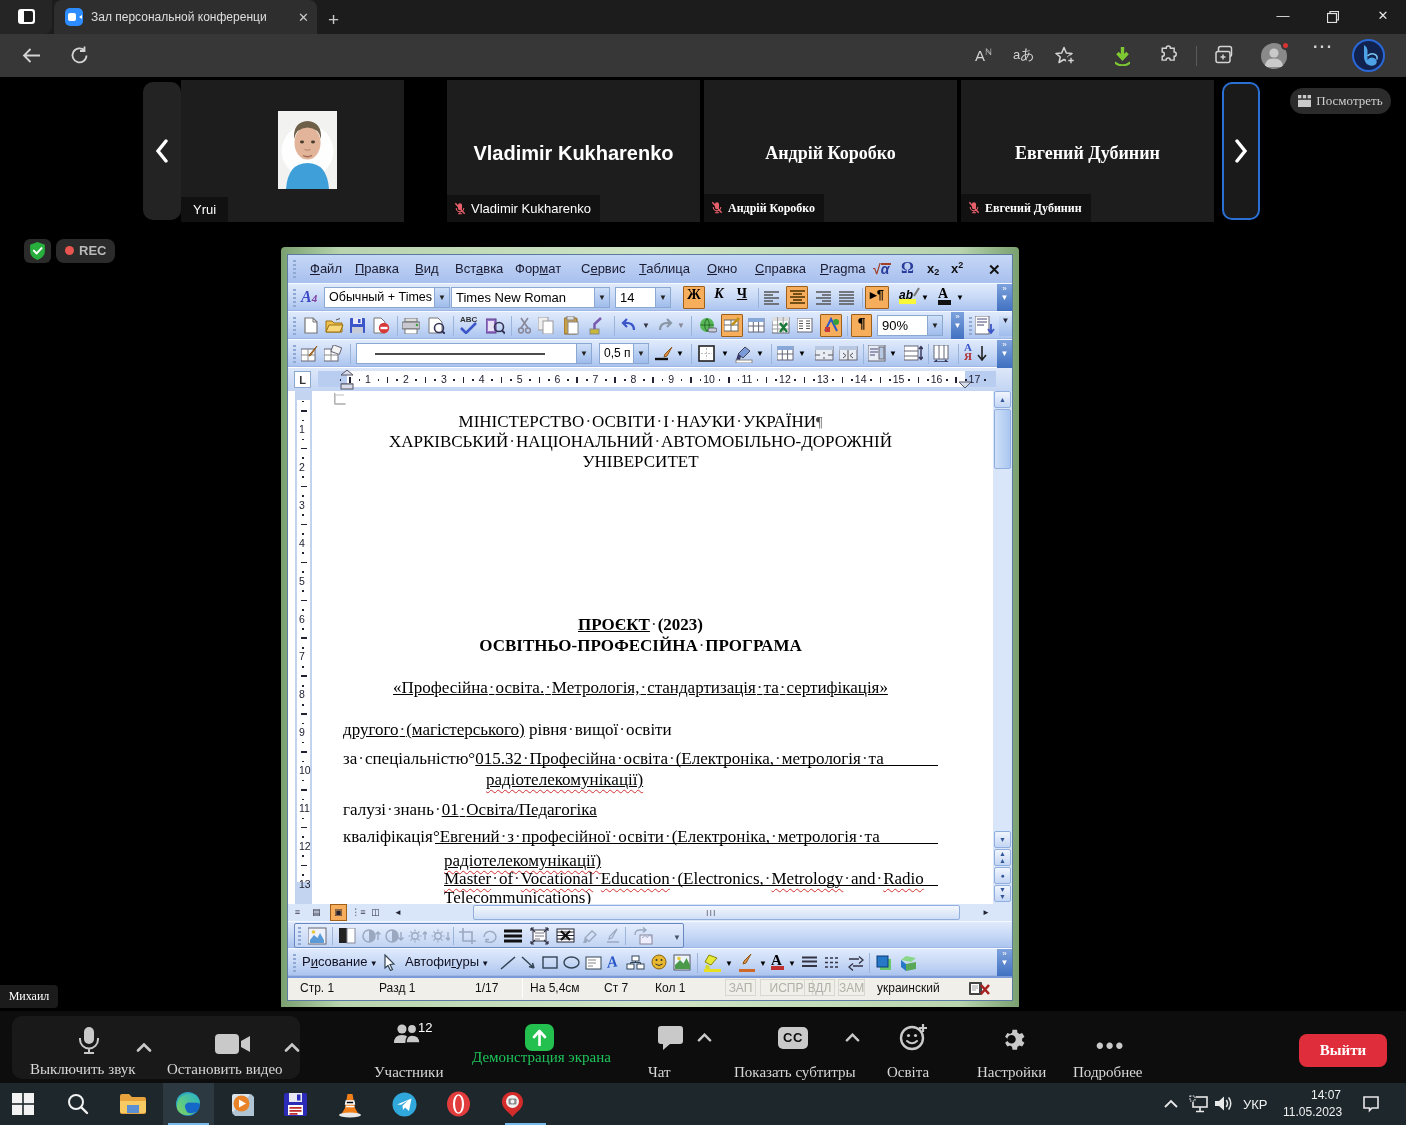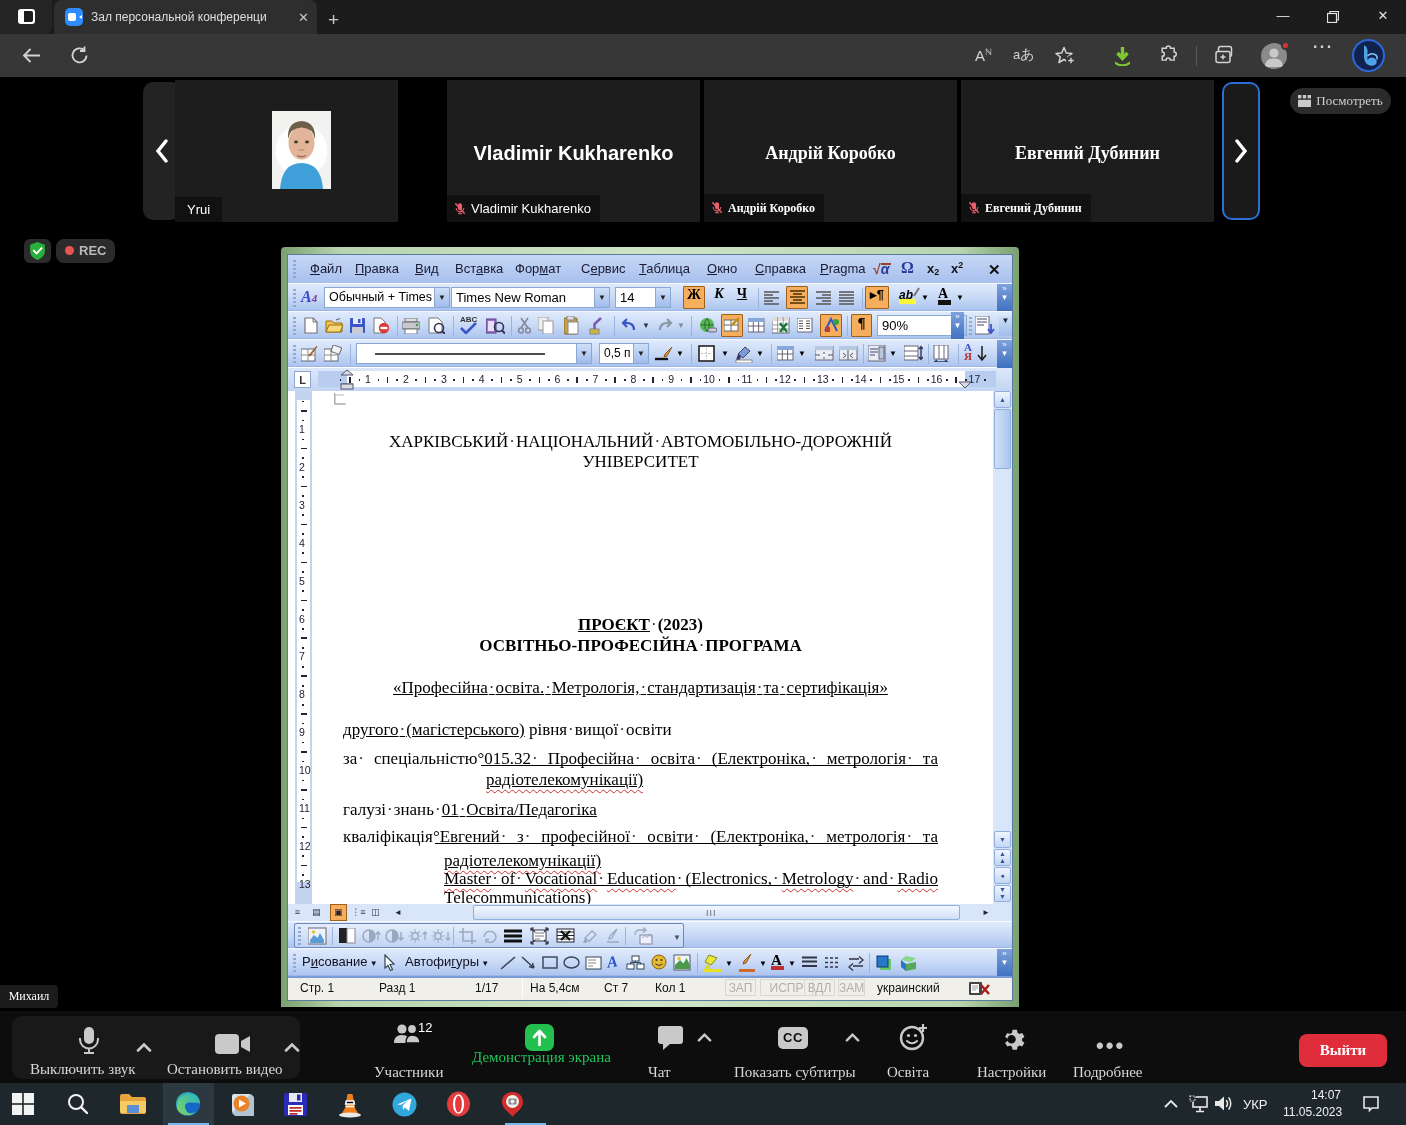--- a/index.html
+++ b/index.html
@@ -58,21 +58,21 @@
 
 #ruler{position:absolute;left:0;top:113px;width:724px;height:23px;background:linear-gradient(180deg,#dde7f9,#c3d5f3)}
 #vruler{position:absolute;left:7px;top:136px;width:17px;height:513px;background:#c3d4f1}
 
 #doc{position:absolute;left:24px;top:136px;width:681px;height:513px;background:#fff;overflow:hidden}
 #vscroll{position:absolute;left:705px;top:136px;width:19px;height:513px;background:#d9e5f8}
 #hscrollrow{position:absolute;left:0;top:649px;width:724px;height:17px;background:#d9e5f8}
 .docline{position:absolute;width:681px;font-family:"Liberation Serif",serif;font-size:17px;color:#000;white-space:nowrap}
 .sp{font-weight:400;color:#333;padding:0 1px}
 .pmark{color:#444;font-size:14px}
-.jline{display:flex;justify-content:space-between}
+.jline{display:flex;justify-content:flex-start}
 .sq{text-decoration:underline wavy #d03030 1px;text-underline-offset:3.5px}
 .sbtn{position:absolute;left:1px;width:17px;height:17px;background:linear-gradient(180deg,#f0f5fd,#c4d6f4);border:1px solid #90aede;border-radius:2px;text-align:center}
 .sarr{font-size:7px;color:#33569a;line-height:15px;display:block}
 .st{position:absolute;top:5px;font-size:12px;color:#111}
 .stsep{position:absolute;top:2px;width:1px;height:20px;background:#d8d8d0;border-right:1px solid #fff}
 .stbox{position:absolute;top:3px;font-size:12px;color:#b0b0a8;border:1px solid #d8d8d0;text-align:center;height:17px;line-height:16px}
 .rnum{position:absolute;top:5px;font-size:10.5px;color:#223;transform:translateX(-50%)}
 .rtick{position:absolute;top:9px;width:1.5px;height:6px;background:#223}
 .rdot{position:absolute;top:11px;width:1.8px;height:1.8px;background:#223}
 .vnum{position:absolute;left:4px;font-size:10.5px;color:#223;transform:translateY(-50%)}
@@ -136,21 +136,21 @@
     <div style="position:absolute;left:1352px;top:5px;width:33px;height:33px;border-radius:50%;background:#10224d;border:2px solid #2a68d8"><svg width="29" height="29" viewBox="0 0 29 29">
           <path d="M10 4 Q13 5.5 13.5 9 V19 Q16 15.5 20 17 Q23.5 18.5 22.5 22 Q21 25.5 16 24.5 Q10.5 23 10 16.5 Z" fill="#4da2e8"></path>
           <path d="M13.5 15 Q17 11.5 21 13.5 Q24 15 22.8 18.5" fill="none" stroke="#7cc4f4" stroke-width="1.5"></path>
         </svg></div>
   </div>
 
   <div id="strip">
     <div class="navbtn" style="left:143px"><svg width="14" height="24" viewBox="0 0 14 24" style="margin-top:57px">
           <path d="M11 2 L3 12 L11 22" fill="none" stroke="#fff" stroke-width="3.4" stroke-linecap="round"></path>
         </svg></div>
-    <div class="tile" style="left:175px;width:223px">
+    <div class="tile" style="left:181px;width:223px">
       <div style="position:absolute;left:97px;top:31px;width:59px;height:78px;background:#f6f7f4">
         <svg width="59" height="78" viewBox="0 0 59 78">
           <rect width="59" height="78" fill="#f2f3f0"></rect>
           <circle cx="29.5" cy="40" r="26" fill="#fefefe"></circle>
           <path d="M8 78 Q10 52 29.5 52 Q49 52 51 78 Z" fill="#3f9fd8"></path>
           <ellipse cx="29.5" cy="32" rx="13" ry="16.5" fill="#e2b49a"></ellipse>
           <path d="M16 28 Q15 11 29.5 10 Q44 11 43 28 Q41 17 29.5 16.5 Q18 17 16 28 Z" fill="#6e6048"></path>
           <ellipse cx="24" cy="31" rx="2" ry="1.4" fill="#443a2e"></ellipse>
           <ellipse cx="35" cy="31" rx="2" ry="1.4" fill="#443a2e"></ellipse>
           <path d="M26.5 38.5 Q29.5 40 32.5 38.5" stroke="#b08068" stroke-width="1" fill="none"></path>
@@ -350,21 +350,21 @@
             <rect x="0" y="0" width="15" height="14" fill="#fff" stroke="#667"></rect>
             <path d="M2 3 h4 M2 5.5 h4 M2 8 h4 M2 10.5 h4 M9 3 h4 M9 5.5 h4 M9 8 h4 M9 10.5 h4" stroke="#555"></path>
           </svg>
       <div class="obtn" style="left:532px;width:22px"><svg style="margin:2px 0 0 2px" width="17" height="17">
               <path d="M2 14 L8 2 L14 14" fill="none" stroke="#2a58c8" stroke-width="2"></path>
               <circle cx="13" cy="5" r="3" fill="#38a038"></circle>
               <rect x="2" y="10" width="5" height="5" fill="#c83838"></rect>
             </svg></div>
       <div class="vsep" style="left:559px"></div>
       <div class="obtn" style="left:563px;width:21px;text-align:center;font-family:'Liberation Serif';font-weight:700;font-size:15px">¶</div>
-      <div class="combo" style="left:589px;width:90px">90%<div class="cArr">▼</div></div>
+      <div class="combo" style="left:589px;width:66px">90%<div class="cArr">▼</div></div>
       <div class="toolopt" style="left:663px;width:13px">»<br>▼</div>
       <div class="grip" style="left:681px"></div>
       <svg style="position:absolute;left:687px;top:4px" width="20" height="20">
             <rect x="0" y="0" width="14" height="18" fill="#fff" stroke="#667"></rect>
             <path d="M2 3 h10 M2 6 h10 M2 9 h7" stroke="#447"></path>
             <path d="M16 8 v8 M13 13 l3 4 3-4" fill="none" stroke="#3a56c8" stroke-width="1.8"></path>
           </svg>
       <div class="toolopt" style="left:711px;width:13px;top:4px;height:20px;background:linear-gradient(180deg,#cfe0f8,#9fbcec);color:#223">▼</div>
     </div>
     <div class="tbrow" id="tbbrd" style="top:84px">
@@ -581,20 +581,21 @@
             <div class="vtick" style="top:473.79999999999995px"></div>
             <div class="vdot" style="top:464.4px"></div>
             <div class="vdot" style="top:483.29999999999995px"></div>
           </div>
     </div>
     <div id="doc">
       <svg style="position:absolute;left:22px;top:2px" width="12" height="12">
             <path d="M0 11 V0 M0 0 H11" stroke="#aaa" stroke-width="1.5" fill="none" transform="translate(0.5,9) scale(1,-1) translate(0,-2)"></path>
             <path d="M1 10 v-8 h9" stroke="#bbb" fill="none"></path>
           </svg>
+      <div class="docline" style="top:21px;left:31px;width:595px;text-align:center">МІНІСТЕРСТВО<b class="sp">·</b>ОСВІТИ<b class="sp">·</b>І<b class="sp">·</b>НАУКИ<b class="sp">·</b>УКРАЇНИ<span class="pmark">¶</span></div>
       <div class="docline" style="top:41px;left:31px;width:595px;text-align:center">ХАРКІВСЬКИЙ<b class="sp">·</b>НАЦІОНАЛЬНИЙ<b class="sp">·</b>АВТОМОБІЛЬНО-ДОРОЖНІЙ</div>
       <div class="docline" style="top:61px;left:31px;width:595px;text-align:center">УНІВЕРСИТЕТ</div>
       <div class="docline" style="top:224px;left:31px;width:595px;text-align:center;font-weight:700"><u>ПРОЄКТ</u><b class="sp">·</b>(2023)</div>
       <div class="docline" style="top:287px;left:31px;width:595px;text-align:center"><u>«Професійна<b class="sp">·</b>освіта.<b class="sp">·</b>Метрологія,<b class="sp">·</b>стандартизація<b class="sp">·</b>та<b class="sp">·</b>сертифікація»</u></div>
       <div class="docline" style="top:245px;left:31px;width:595px;text-align:center;font-weight:700">ОСВІТНЬО-ПРОФЕСІЙНА<b class="sp">·</b>ПРОГРАМА</div>
       <div class="docline" style="top:329px;left:31px;width:600px"><u>другого<b class="sp">·</b>(магістерського)</u> рівня<b class="sp">·</b>вищої<b class="sp">·</b>освіти</div>
       <div class="docline jline" style="top:358px;left:31px;width:595px">
             <span>за<b class="sp">·</b></span>
             <span>спеціальністю°<u>015.32</u><b class="sp">·</b></span>
             <span><u>Професійна</u><b class="sp">·</b></span>

